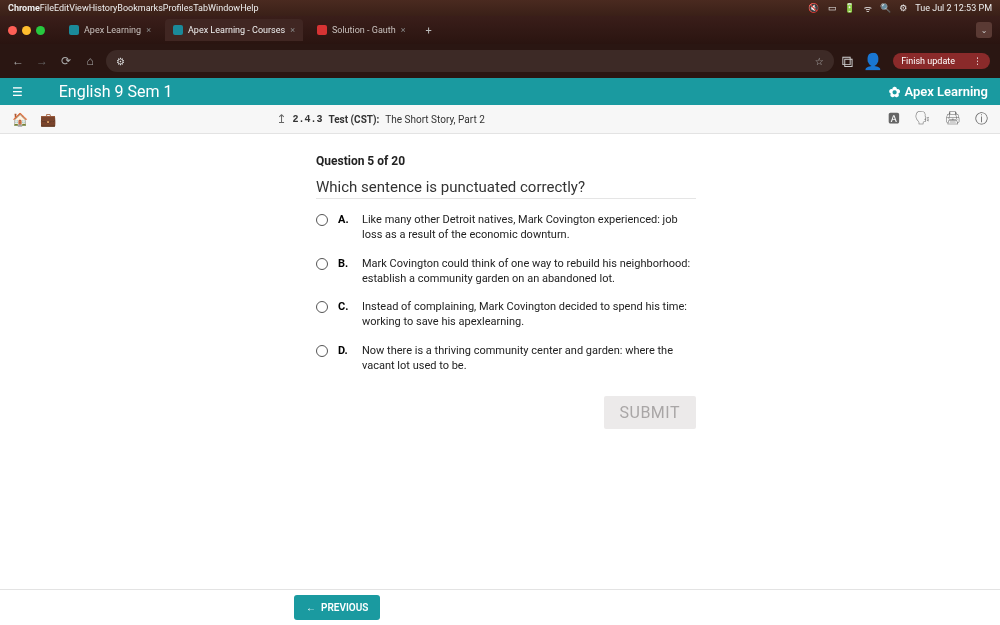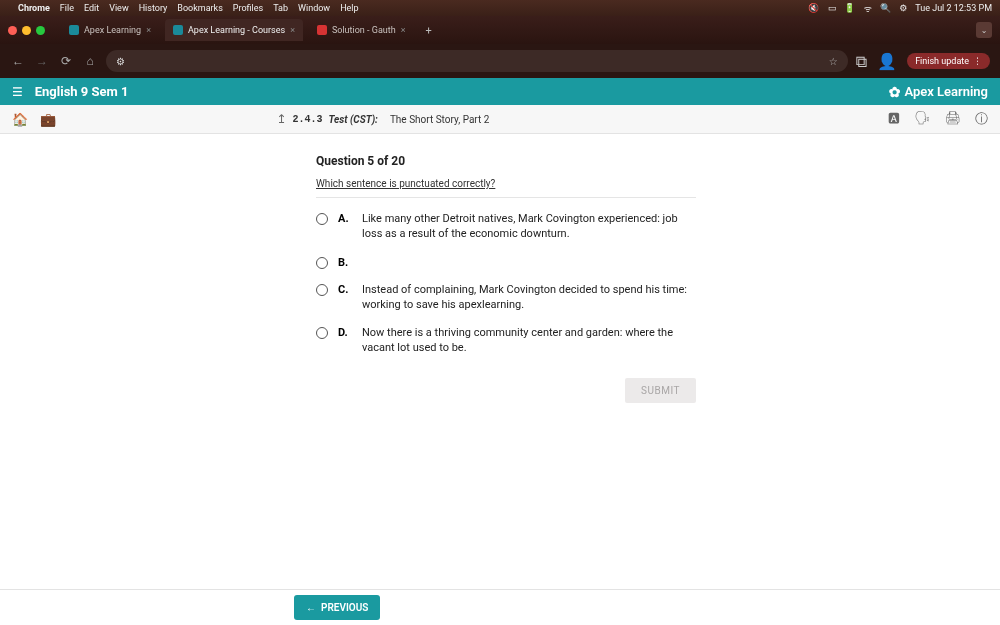--- a/index.html
+++ b/index.html
@@ -1,19 +1,19 @@
 <!DOCTYPE html>
 <html><head>
 <meta charset="utf-8">
 <style>
 * { margin: 0; padding: 0; box-sizing: border-box; font-family: -apple-system, BlinkMacSystemFont, "Segoe UI", Roboto, Helvetica, Arial, sans-serif; }
 body { width: 1000px; height: 625px; overflow: hidden; background: #fff; }
 
 
-.mac-menubar { height: 16px; background: linear-gradient(180deg,#4a2a20,#3a2018); display:flex; align-items:center; padding:0 8px; color:#eee; font-size:9px; gap:10px; }
+.mac-menubar { height: 16px; background: linear-gradient(180deg,#4a2a20,#3a2018); display:flex; align-items:center; padding:0 8px; color:#eee; font-size:9px; }
 .mac-menubar .right { margin-left:auto; display:flex; gap:8px; align-items:center; }
 .apple { font-size:10px; }
 
 
 .tabstrip { height: 28px; background: linear-gradient(180deg,#3a1e1a,#2a1410); display:flex; align-items:center; padding-left:8px; gap:6px; }
 .traffic { display:flex; gap:5px; margin-right:10px; }
 .dot { width:9px; height:9px; border-radius:50%; }
 .dot.red{background:#ff5f56}.dot.yellow{background:#ffbd2e}.dot.green{background:#27c93f}
 .tab { height:22px; display:flex; align-items:center; padding:0 8px; color:#c8c0bd; font-size:9px; border-radius:4px 4px 0 0; max-width:165px; gap:5px;}
 .tab.active { background:#402622; color:#eee; }
@@ -23,50 +23,50 @@
 .newtab{color:#bbb;padding:0 6px;font-size:11px;}
 .tabstrip .right-win { margin-left:auto; margin-right:8px; }
 .win-chev{width:16px;height:16px;background:#5a3a34;border-radius:3px;color:#ccc;display:flex;align-items:center;justify-content:center;font-size:8px;}
 
 
 .addrbar { height: 34px; background:#2a1612; display:flex; align-items:center; padding:0 10px; gap:8px; color:#ccc; }
 .nav-ico{width:16px;text-align:center;font-size:12px;color:#aaa;}
 .omnibox { flex:1; height:22px; background:#3d2a26; border-radius:11px; display:flex; align-items:center; padding:0 10px; font-size:10px; color:#ddd; gap:6px;}
 .omni-right{margin-left:auto;display:flex;gap:10px;color:#bbb;}
 .addr-icons{display:flex;gap:10px;align-items:center;}
-.finish-btn{background:#8a2a2a;border-radius:10px;padding:3px 8px;font-size:9px;color:#fff;display:flex;align-items:center;gap:4px;}
+.finish-btn{background:#8a2a2a;border-radius:10px;padding:3px 8px;font-size:9px;color:#fff;display:flex;align-items:center;gap:18px;}
 
 
 .apex-header{height:27px;background:#1a9aa0;display:flex;align-items:center;padding:0 12px;color:#fff;}
 .ham{font-size:12px;margin-right:12px;}
-.course-title{font-weight:700;font-size:13px;}
+.course-title{font-weight:400;font-size:16px;margin-left:24px;}
 .apex-logo{margin-left:auto;font-size:13px;font-weight:600;display:flex;align-items:center;gap:4px;}
 .apex-logo .logo-mark{font-size:14px;}
 
 
 .crumb{height:29px;background:#f7f7f7;border-bottom:1px solid #e3e3e3;display:flex;align-items:center;padding:0 12px;font-size:10px;color:#333;}
 .crumb .left-icons{display:flex;gap:12px;color:#555;font-size:13px;}
 .crumb .mid{margin-left:220px;display:flex;align-items:center;gap:6px;}
 .crumb .up{font-size:12px;color:#666;}
 .crumb .tcode{font-weight:700;font-family:Liberation Mono, monospace;}
-.crumb .tlabel{font-weight:700;margin-right:6px;font-style:italic;}
+.crumb .tlabel{font-weight:700;margin-right:0;}
 .crumb .right-icons{margin-left:auto;display:flex;gap:14px;color:#666;font-size:13px;}
 
 
 .content{padding:20px 0 0 12px; display:flex; justify-content:center;}
 .qbox{width:380px;}
 .qhead{font-weight:700;font-size:12px;color:#222;margin-bottom:10px;}
-.qtext{font-size:10px;color:#333;margin-bottom:8px;text-decoration:underline;}
+.qtext{font-size:15px;color:#333;margin-bottom:2px;}
 .divider{border:none;border-top:1px solid #e5e5e5;margin-bottom:14px;}
 .choice{display:flex;gap:10px;margin-bottom:14px;align-items:flex-start;}
 .radio{width:12px;height:12px;border:1.5px solid #555;border-radius:50%;flex:0 0 12px;margin-top:1px;}
 .choice .letter{font-weight:700;font-size:11px;min-width:14px;}
 .choice .ctext{font-size:11px;color:#222;line-height:1.35;}
 .submit-row{display:flex;justify-content:flex-end;margin-top:22px;}
-.submit{background:#eceaea;color:#a9a6a6;border:none;padding:7px 16px;font-size:10px;letter-spacing:0.5px;border-radius:2px;}
+.submit{background:#eceaea;color:#a9a6a6;border:none;padding:7px 16px;font-size:16px;letter-spacing:0.5px;border-radius:2px;}
 
 
 .footer{position:absolute;bottom:0;left:0;right:0;height:36px;border-top:1px solid #e3e3e3;background:#fff;display:flex;align-items:center;padding-left:294px;}
 .prev{background:#1a9aa0;color:#fff;border:none;padding:7px 12px;font-size:10px;font-weight:600;border-radius:3px;display:flex;align-items:center;gap:5px;}
 </style>
 </head>
 <body>
 
 <div class="mac-menubar">
   <span class="apple"></span>
@@ -174,20 +174,21 @@
     <hr class="divider">
 
     <div class="choice">
       <div class="radio"></div>
       <span class="letter">A.</span>
       <span class="ctext">Like many other Detroit natives, Mark Covington experienced: job loss as a result of the economic downturn.</span>
     </div>
     <div class="choice">
       <div class="radio"></div>
       <span class="letter">B.</span>
+      <span class="ctext">Mark Covington could think of one way to rebuild his neighborhood: establish a community garden on an abandoned lot.</span>
     </div>
     <div class="choice">
       <div class="radio"></div>
       <span class="letter">C.</span>
       <span class="ctext">Instead of complaining, Mark Covington decided to spend his time: working to save his apexlearning.</span>
     </div>
     <div class="choice">
       <div class="radio"></div>
       <span class="letter">D.</span>
       <span class="ctext">Now there is a thriving community center and garden: where the vacant lot used to be.</span>

